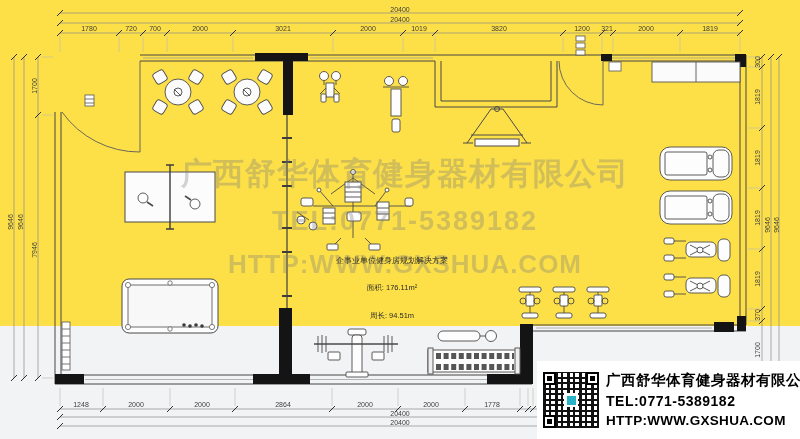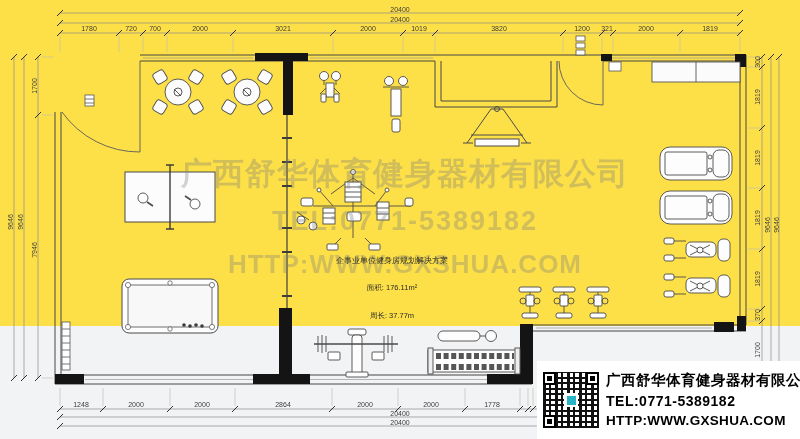--- a/index.html
+++ b/index.html
@@ -333,21 +333,21 @@
 
 <div id="watermark">
   <div id="wm1">广西舒华体育健身器材有限公司</div>
   <div id="wm2">TEL:0771-5389182</div>
   <div id="wm3">HTTP:WWW.GXSHUA.COM</div>
 </div>
 
 <div id="plan-label">
   <div class="t1">企事业单位健身房规划解决方案</div>
   <div class="t2">面积: 176.11m²</div>
-  <div class="t3">周长: 37.77m</div>
+  <div class="t3">周长: 94.51m</div>
 </div>
 
 <div id="info-block">
   <div id="qr">
     <div class="finder f1">
           <i></i>
         </div>
     <div class="finder f2">
           <i></i>
         </div>

